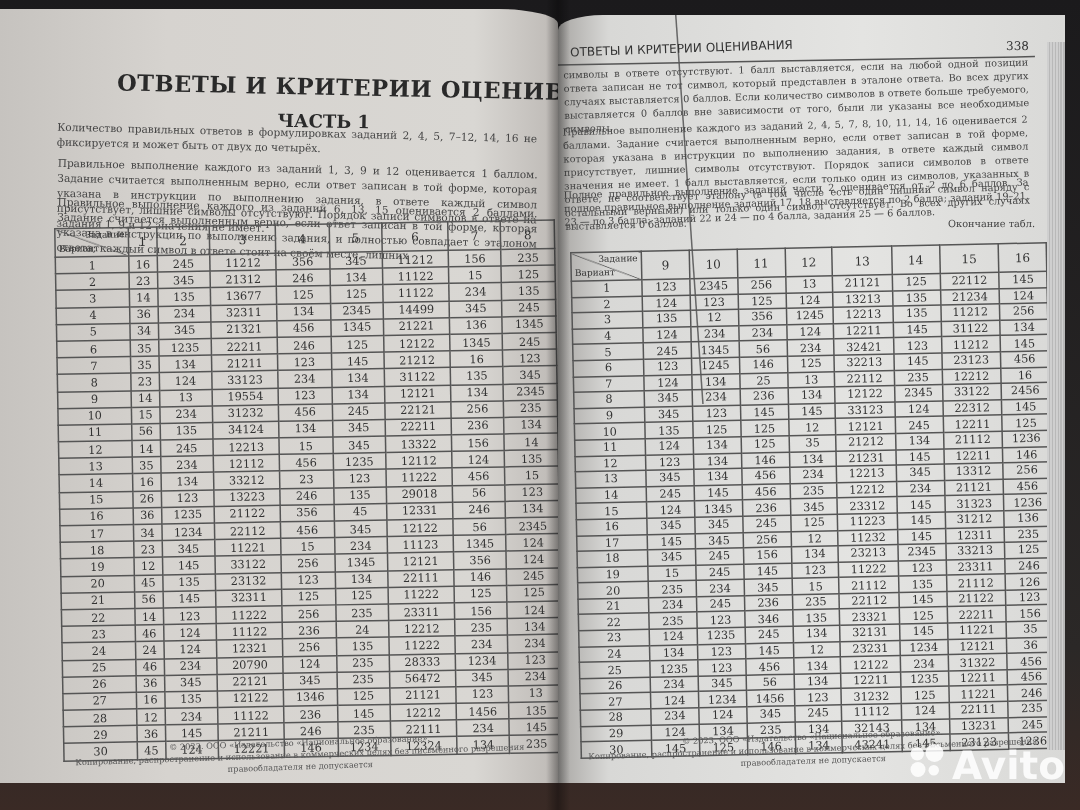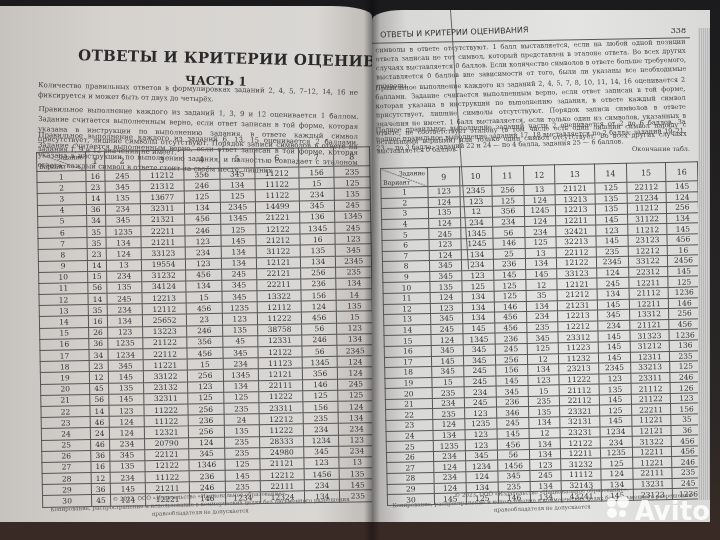--- a/index.html
+++ b/index.html
@@ -212,35 +212,35 @@
           <td>456</td>
           <td>1235</td>
           <td>12112</td>
           <td>124</td>
           <td>135</td>
         </tr>
         <tr>
           <td>14</td>
           <td>16</td>
           <td>134</td>
-          <td>25652</td>
+          <td>33212</td>
           <td>23</td>
           <td>123</td>
           <td>11222</td>
           <td>456</td>
           <td>15</td>
         </tr>
         <tr>
           <td>15</td>
           <td>26</td>
           <td>123</td>
           <td>13223</td>
           <td>246</td>
           <td>135</td>
-          <td>38758</td>
+          <td>29018</td>
           <td>56</td>
           <td>123</td>
         </tr>
         <tr>
           <td>16</td>
           <td>36</td>
           <td>1235</td>
           <td>21122</td>
           <td>356</td>
           <td>45</td>
@@ -347,21 +347,21 @@
           <td>1234</td>
           <td>123</td>
         </tr>
         <tr>
           <td>26</td>
           <td>36</td>
           <td>345</td>
           <td>22121</td>
           <td>345</td>
           <td>235</td>
-          <td>24980</td>
+          <td>56472</td>
           <td>345</td>
           <td>234</td>
         </tr>
         <tr>
           <td>27</td>
           <td>16</td>
           <td>135</td>
           <td>12122</td>
           <td>1346</td>
           <td>125</td>

